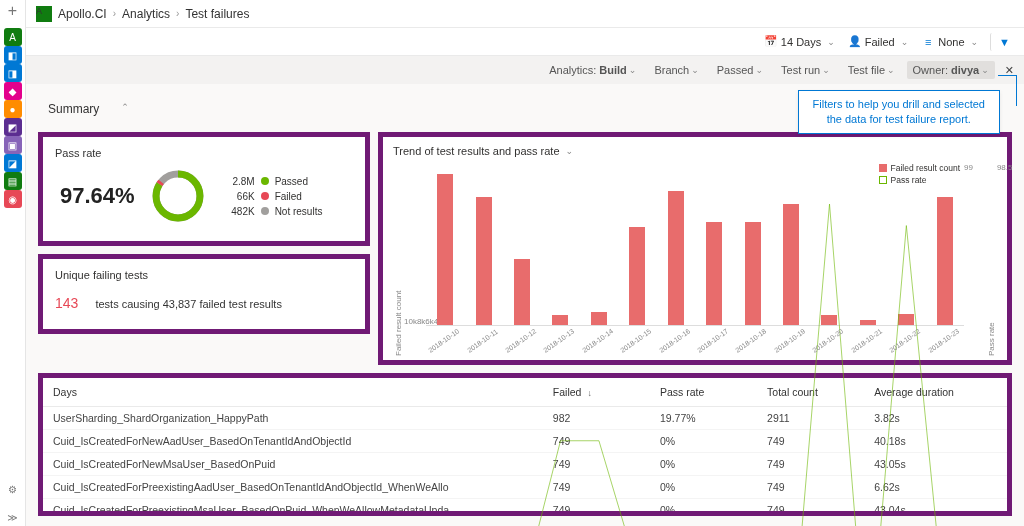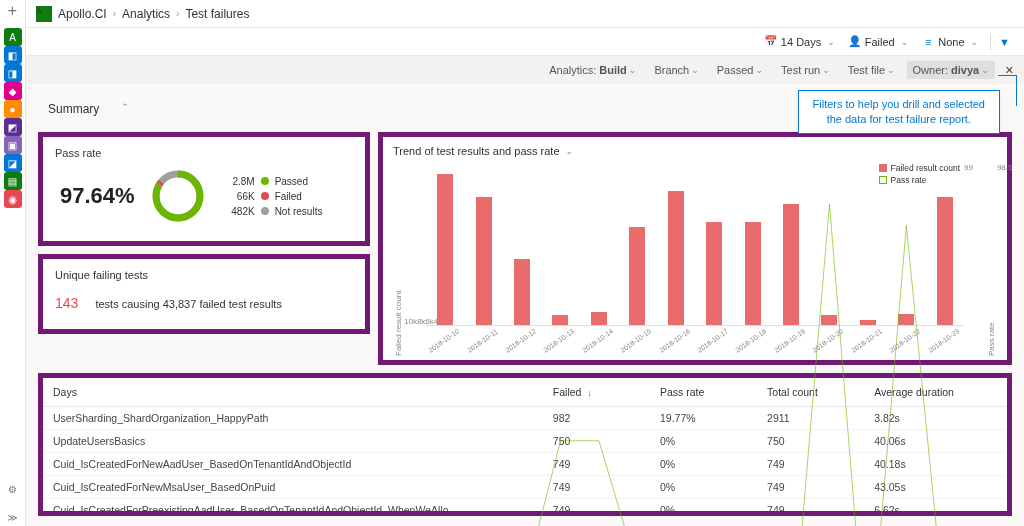--- a/index.html
+++ b/index.html
@@ -277,27 +277,20 @@
           </thead>
           <tbody id="tbody">
               <tr>
                 <td class="col-test">UserSharding_ShardOrganization_HappyPath</td>
                 <td>982</td>
                 <td>19.77%</td>
                 <td>2911</td>
                 <td>3.82s</td>
               </tr>
               <tr>
-                <td class="col-test">UpdateUsersBasics</td>
-                <td>750</td>
-                <td>0%</td>
-                <td>750</td>
-                <td>40.06s</td>
-              </tr>
-              <tr>
                 <td class="col-test">Cuid_IsCreatedForNewAadUser_BasedOnTenantIdAndObjectId</td>
                 <td>749</td>
                 <td>0%</td>
                 <td>749</td>
                 <td>40.18s</td>
               </tr>
               <tr>
                 <td class="col-test">Cuid_IsCreatedForNewMsaUser_BasedOnPuid</td>
                 <td>749</td>
                 <td>0%</td>

